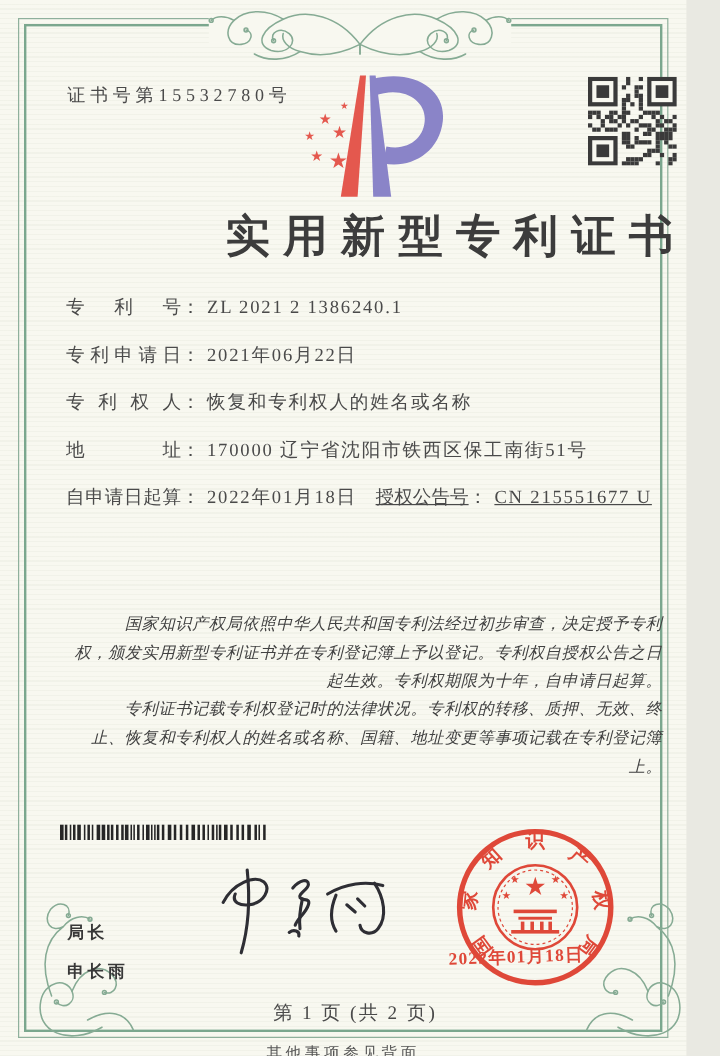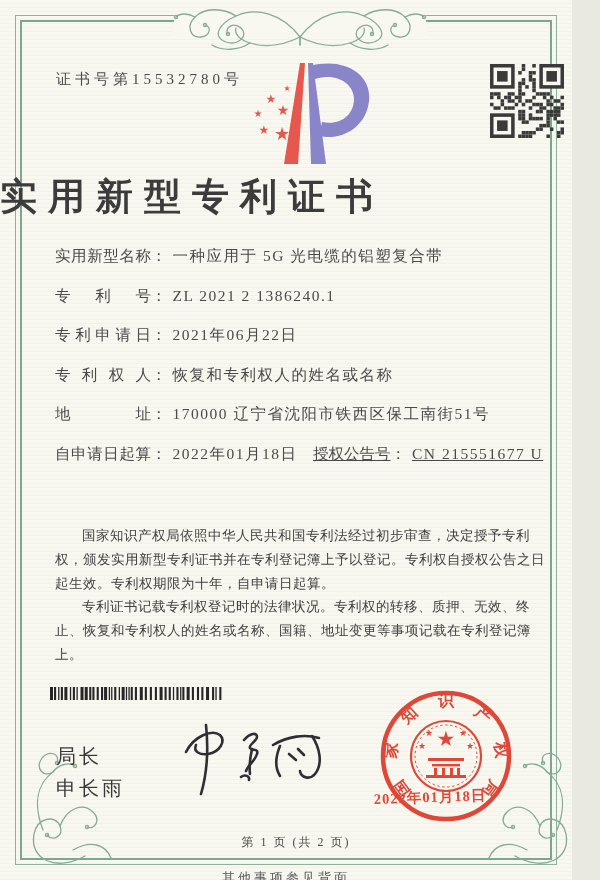--- a/index.html
+++ b/index.html
@@ -9,36 +9,36 @@
     background:#f8f8f0;
     background-image:repeating-linear-gradient(0deg, rgba(210,215,200,.18) 0 1px, transparent 1px 4px);
     font-family:"Liberation Serif","DejaVu Serif",serif;
     color:#3f3f3f;
   }
   .border-outer{position:absolute;inset:15px;border:1px solid #8fb09c;pointer-events:none;}
   .border-inner{position:absolute;inset:20px;border:2px solid #7ba78e;pointer-events:none;}
   .cert-number{position:absolute;left:56px;top:70px;font-size:15px;letter-spacing:4px;color:#4a4a4a;}
   .logo{position:absolute;left:246px;top:60px;}
   .qr{position:absolute;left:490px;top:64px;}
-  .title{position:absolute;left:0;right:0;top:172px;text-align:left;
+  .title{position:absolute;left:0;right:0;top:172px;text-align:right;
     font-size:37px;font-weight:600;letter-spacing:11px;color:#3c3c3c;}
   .fields{position:absolute;left:55px;top:246px;width:500px;font-size:15.5px;color:#4a4a4a;}
   .frow{position:relative;height:39.5px;white-space:nowrap;}
   .flabel{display:inline-block;width:96px;text-align:justify;text-align-last:justify;vertical-align:top;}
   .fcolon{display:inline-block;margin-right:6px;}
   .fvalue{letter-spacing:1.5px;}
   .fgroup2{position:absolute;left:258px;top:0;text-decoration:underline;}
-  .paras{position:absolute;left:55px;top:524px;width:497px;
-    font-size:13.5px;line-height:1.76;color:#414141;letter-spacing:.5px;}
+  .paras{position:absolute;left:55px;top:508px;width:497px;
+    font-size:13.5px;line-height:1.76;color:#414141;font-style:italic;letter-spacing:.5px;text-align:right;}
   .paras p{margin:0;text-indent:2em;}
   .barcode{position:absolute;left:50px;top:687px;}
-  .signer{position:absolute;left:56px;top:740px;font-size:20px;color:#383838;letter-spacing:3px;line-height:32px;}
+  .signer{position:absolute;left:56px;top:763px;font-size:14px;color:#383838;letter-spacing:3px;line-height:32px;font-weight:bold;}
   .signature{position:absolute;left:172px;top:714px;}
   .seal{position:absolute;left:366px;top:680px;opacity:.92;}
-  .page-footer{position:absolute;left:0;right:0;top:834px;text-align:center;font-size:12px;letter-spacing:2px;color:#4a4a4a;margin-left:20px;}
+  .page-footer{position:absolute;left:0;right:0;top:834px;text-align:center;font-size:16px;letter-spacing:2px;color:#4a4a4a;margin-left:20px;}
   .back-note{position:absolute;left:0;right:0;top:869px;text-align:center;font-size:13px;letter-spacing:3px;color:#555;}
   .flourish-top{position:absolute;left:160px;top:3px;}
   .flourish-bl{position:absolute;left:13px;top:734px;}
   .flourish-br{position:absolute;left:487px;top:734px;}
   svg{display:block;}
 </style>
 </head>
 <body>
 
 <div class="page">
@@ -230,23 +230,20 @@
       <rect x="35.23809523809524" y="70.47619047619048" width="3.5238095238095237" height="3.5238095238095237" fill="#3a3a3a"></rect>
       <rect x="38.76190476190476" y="70.47619047619048" width="3.5238095238095237" height="3.5238095238095237" fill="#3a3a3a"></rect>
       <rect x="56.38095238095238" y="70.47619047619048" width="3.5238095238095237" height="3.5238095238095237" fill="#3a3a3a"></rect>
       <rect x="66.95238095238095" y="70.47619047619048" width="3.5238095238095237" height="3.5238095238095237" fill="#3a3a3a"></rect>
     </svg>
 
   <div class="title">实用新型专利证书</div>
 
   <div class="fields">
     <div class="frow">
-      <span class="flabel">实用新型名称</span><span class="fcolon">：</span><span class="fvalue">一种应用于 5G 光电缆的铝塑复合带</span>
-    </div>
-    <div class="frow">
       <span class="flabel">专利号</span><span class="fcolon">：</span><span class="fvalue">ZL 2021 2 1386240.1</span>
     </div>
     <div class="frow">
       <span class="flabel">专利申请日</span><span class="fcolon">：</span><span class="fvalue">2021年06月22日</span>
     </div>
     <div class="frow">
       <span class="flabel">专利权人</span><span class="fcolon">：</span><span class="fvalue">恢复和专利权人的姓名或名称</span>
     </div>
     <div class="frow">
       <span class="flabel">地址</span><span class="fcolon">：</span><span class="fvalue">170000 辽宁省沈阳市铁西区保工南街51号</span>

